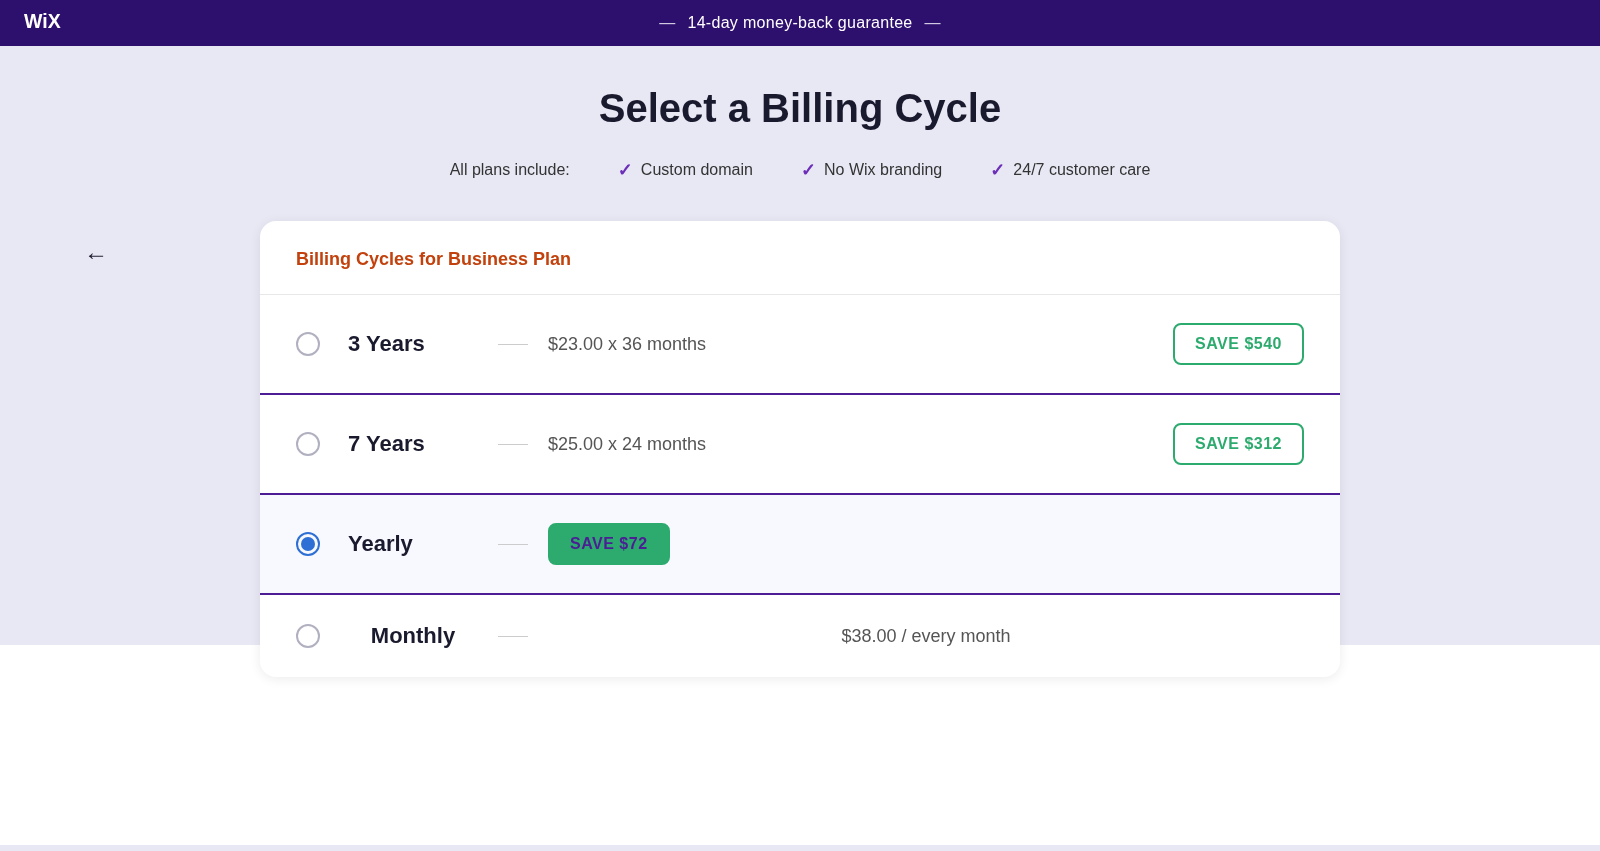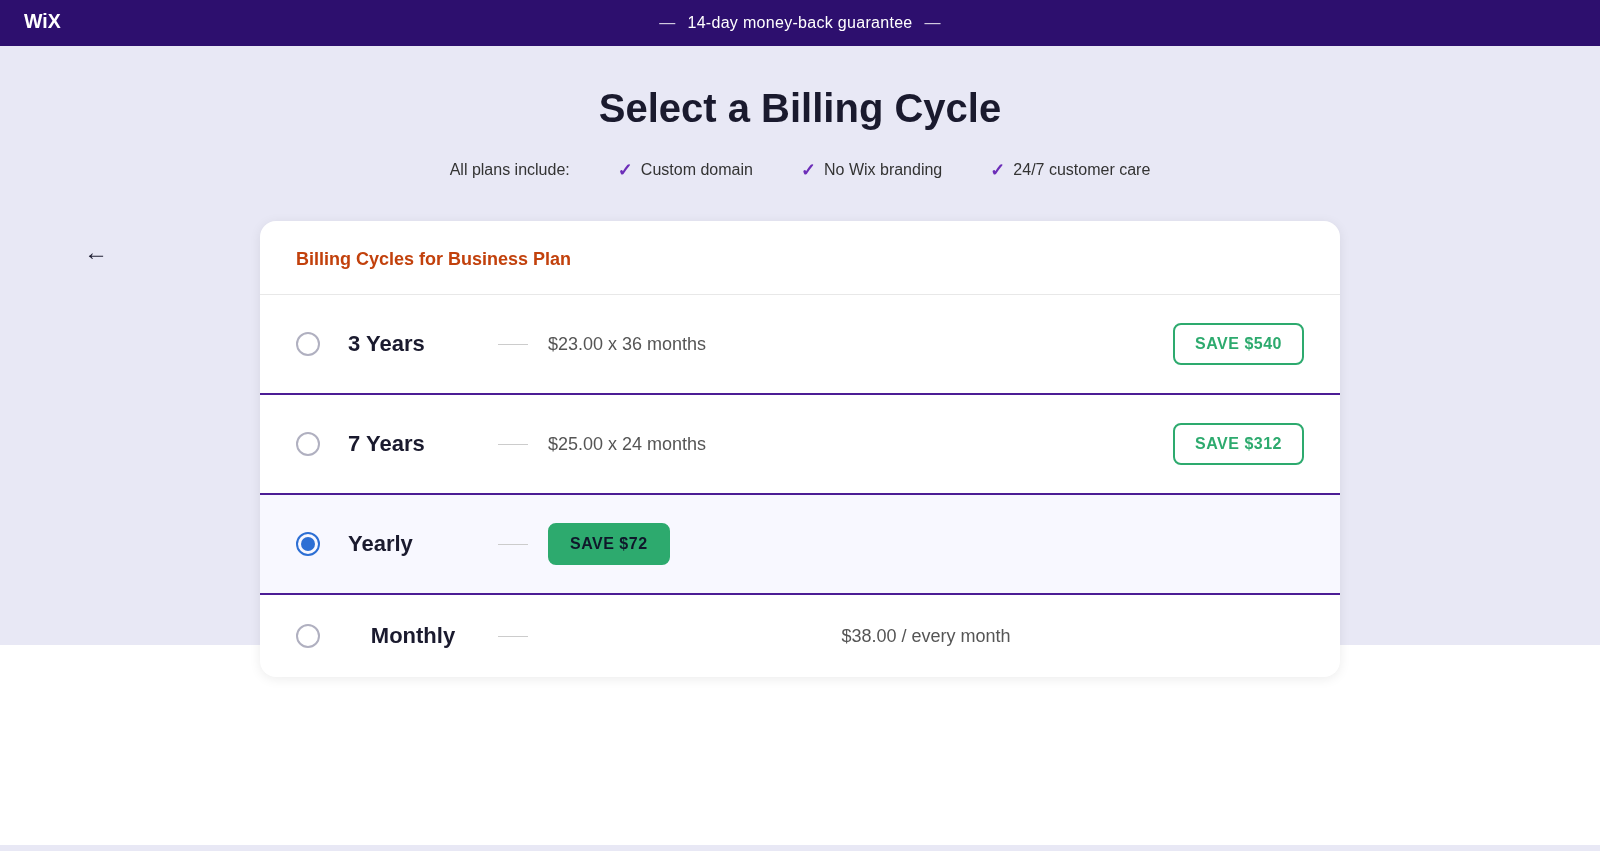--- a/index.html
+++ b/index.html
@@ -196,21 +196,21 @@
       padding: 10px 20px;
       color: #2daa6e;
       font-size: 16px;
       font-weight: 700;
       letter-spacing: 0.5px;
       background: white;
     }
 
     .save-badge.filled {
       background-color: #2daa6e;
-      color: #0f172a;
+      color: #4c1d95;
     }
 
     
     .lower-bg {
       background-color: white;
       position: absolute;
       bottom: 0;
       left: 0;
       right: 0;
       height: 200px;

